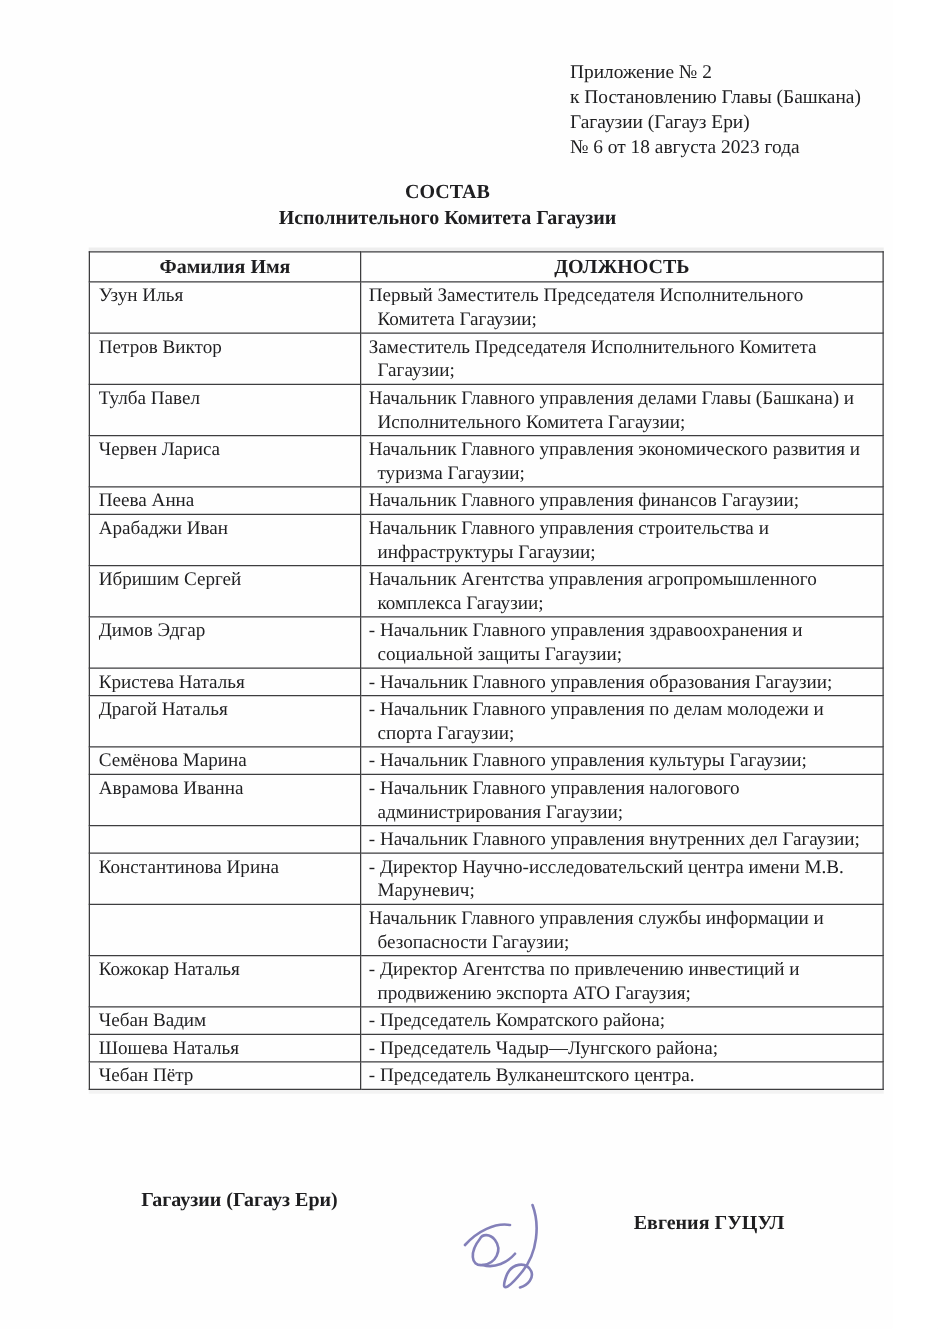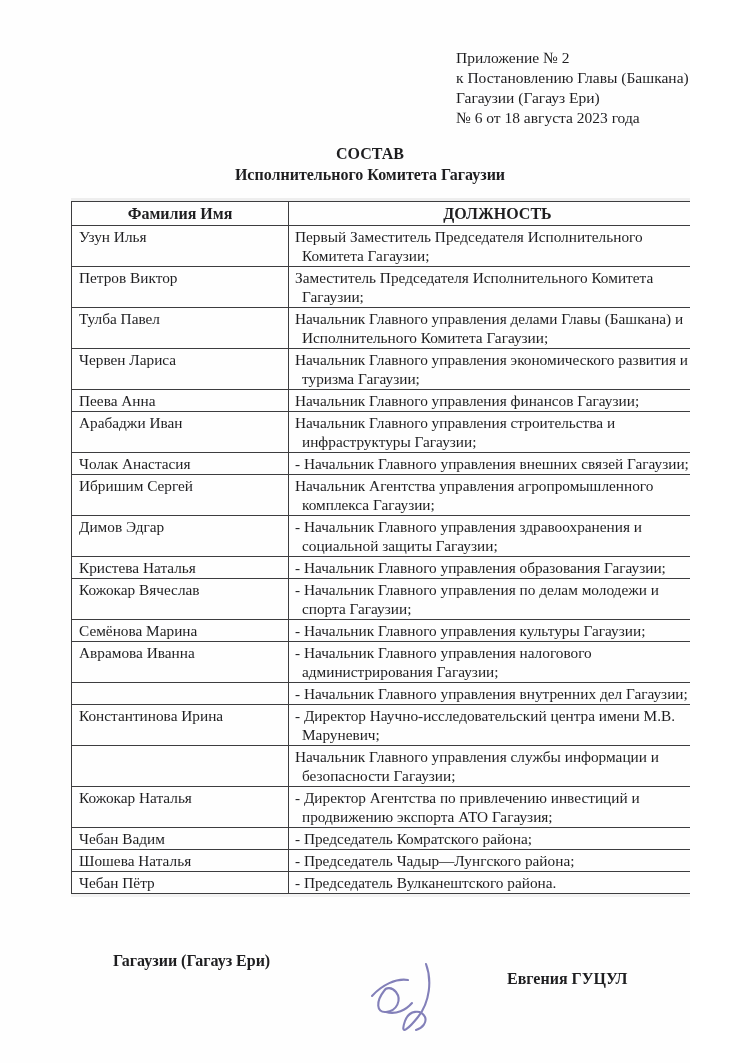--- a/index.html
+++ b/index.html
@@ -4,39 +4,39 @@
 <style>
   html, body { margin: 0; padding: 0; background: #ffffff; }
   .page {
     position: relative;
     width: 690px;
     height: 1063px;
     background: #fefefe;
     color: #1e1e20;
     font-family: "Liberation Serif", "DejaVu Serif", serif;
     overflow: hidden;
+    padding-left: 24px;
   }
   .doc-header {
     position: absolute;
     left: 456px;
     top: 48px;
     font-size: 15.5px;
     line-height: 20px;
     white-space: nowrap;
   }
   .doc-title {
     position: absolute;
     left: 0;
     top: 143px;
     width: 716px;
     text-align: center;
     font-weight: bold;
     font-size: 16px;
     line-height: 21px;
-    margin-left: 12px;
   }
   table.committee {
     position: absolute;
     left: 71px;
     top: 201px;
     width: 636px;
     border-collapse: collapse;
     table-layout: fixed;
     font-size: 15.3px;
     box-shadow: 0 -3px 0 rgba(165,165,165,0.18), 0 3px 0 rgba(165,165,165,0.12);
@@ -132,37 +132,33 @@
         </tr>
         <tr>
           <td class="c-name">Пеева Анна</td>
           <td class="c-pos">Начальник Главного управления финансов Гагаузии;</td>
         </tr>
         <tr>
           <td class="c-name">Арабаджи Иван</td>
           <td class="c-pos">Начальник Главного управления строительства и инфраструктуры Гагаузии;</td>
         </tr>
         <tr>
-          <td class="c-name">Чолак Анастасия</td>
-          <td class="c-pos">- Начальник Главного управления внешних связей Гагаузии;</td>
-        </tr>
-        <tr>
           <td class="c-name">Ибришим Сергей</td>
           <td class="c-pos">Начальник Агентства управления агропромышленного комплекса Гагаузии;</td>
         </tr>
         <tr>
           <td class="c-name">Димов Эдгар</td>
           <td class="c-pos">- Начальник Главного управления здравоохранения и социальной защиты Гагаузии;</td>
         </tr>
         <tr>
           <td class="c-name">Кристева Наталья</td>
           <td class="c-pos">- Начальник Главного управления образования Гагаузии;</td>
         </tr>
         <tr>
-          <td class="c-name">Кожокар Вячеслав</td>
+          <td class="c-name">Драгой Наталья</td>
           <td class="c-pos">- Начальник Главного управления по делам молодежи и спорта Гагаузии;</td>
         </tr>
         <tr>
           <td class="c-name">Семёнова Марина</td>
           <td class="c-pos">- Начальник Главного управления культуры Гагаузии;</td>
         </tr>
         <tr>
           <td class="c-name">Аврамова Иванна</td>
           <td class="c-pos">- Начальник Главного управления налогового администрирования Гагаузии;</td>
         </tr>
@@ -185,21 +181,21 @@
         <tr>
           <td class="c-name">Чебан Вадим</td>
           <td class="c-pos">- Председатель Комратского района;</td>
         </tr>
         <tr>
           <td class="c-name">Шошева Наталья</td>
           <td class="c-pos">- Председатель Чадыр—Лунгского района;</td>
         </tr>
         <tr>
           <td class="c-name">Чебан Пётр</td>
-          <td class="c-pos">- Председатель Вулканештского района.</td>
+          <td class="c-pos">- Председатель Вулканештского центра.</td>
         </tr>
       </tbody>
   </table>
 
   <div class="footer-left">
     <div>Гагаузии (Гагауз Ери)</div>
   </div>
 
   <svg class="signature" viewBox="0 0 92 92" fill="none" xmlns="http://www.w3.org/2000/svg">
     <g stroke="#7673b2" stroke-width="2.1" stroke-linecap="round" fill="none" opacity="0.9">

